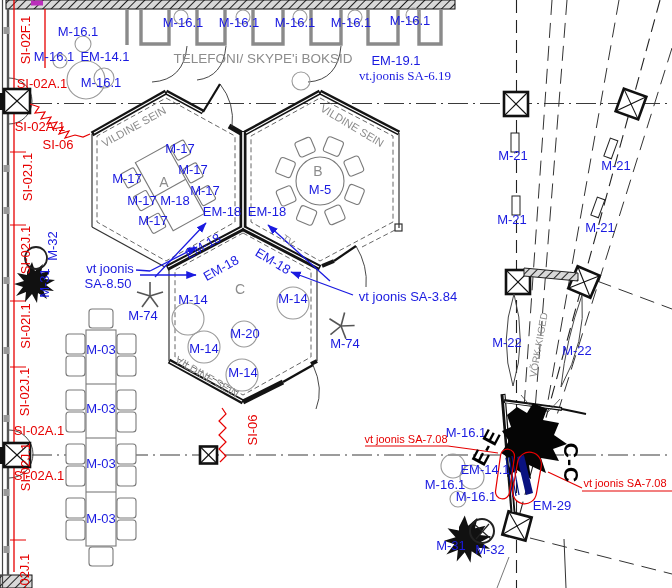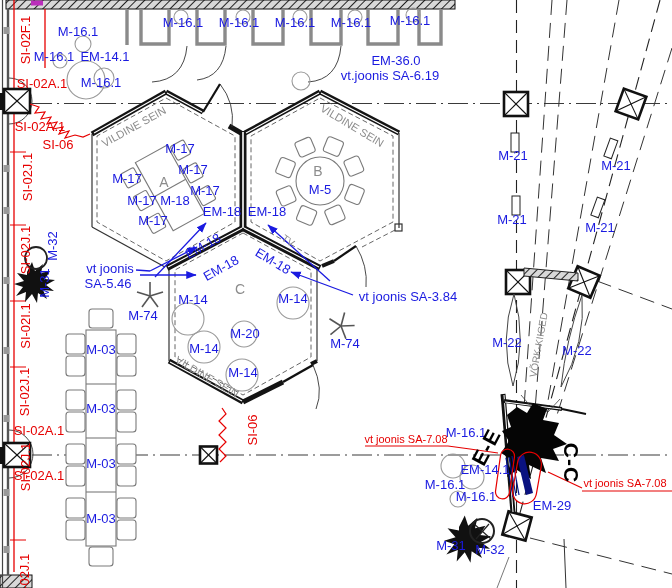--- a/index.html
+++ b/index.html
@@ -372,37 +372,37 @@
   </svg>
 <div class="lbl blue" style="left: 183px; top: 22px; transform: translate(-50%, -50%);">M-16.1</div>
     <div class="lbl blue" style="left: 239px; top: 22px; transform: translate(-50%, -50%);">M-16.1</div>
     <div class="lbl blue" style="left: 295px; top: 22px; transform: translate(-50%, -50%);">M-16.1</div>
     <div class="lbl blue" style="left: 351px; top: 22px; transform: translate(-50%, -50%);">M-16.1</div>
     <div class="lbl blue" style="left: 410px; top: 20px; transform: translate(-50%, -50%);">M-16.1</div>
     <div class="lbl blue" style="left: 78px; top: 31px; transform: translate(-50%, -50%);">M-16.1</div>
     <div class="lbl blue" style="left: 54px; top: 56px; transform: translate(-50%, -50%);">M-16.1</div>
     <div class="lbl blue" style="left: 105px; top: 56px; transform: translate(-50%, -50%);">EM-14.1</div>
     <div class="lbl blue" style="left: 101px; top: 82px; transform: translate(-50%, -50%);">M-16.1</div>
-    <div class="lbl blue" style="left: 396px; top: 60px; transform: translate(-50%, -50%);">EM-36.0</div>
-    <div class="lbl blue" style="left: 390px; top: 75px; transform: translate(-50%, -50%);">vt.joonis SA-6.19</div>
+    <div class="lbl blue" style="left: 396px; top: 60px; transform: translate(-50%, -50%);">EM-19.1</div>
+    <div class="lbl blue" style="left: 405px; top: 75px; transform: translate(-50%, -50%); font-family: Liberation Serif, serif;">vt.joonis SA-6.19</div>
     <div class="lbl blue" style="left: 180px; top: 148px; transform: translate(-50%, -50%);">M-17</div>
     <div class="lbl blue" style="left: 193px; top: 169px; transform: translate(-50%, -50%);">M-17</div>
     <div class="lbl blue" style="left: 205px; top: 190px; transform: translate(-50%, -50%);">M-17</div>
     <div class="lbl blue" style="left: 127px; top: 178px; transform: translate(-50%, -50%);">M-17</div>
     <div class="lbl blue" style="left: 142px; top: 200px; transform: translate(-50%, -50%);">M-17</div>
     <div class="lbl blue" style="left: 153px; top: 220px; transform: translate(-50%, -50%);">M-17</div>
     <div class="lbl blue" style="left: 175px; top: 200px; transform: translate(-50%, -50%);">M-18</div>
     <div class="lbl blue" style="left: 320px; top: 189px; transform: translate(-50%, -50%);">M-5</div>
     <div class="lbl blue" style="left: 222px; top: 211px; transform: translate(-50%, -50%);">EM-18</div>
     <div class="lbl blue" style="left: 267px; top: 211px; transform: translate(-50%, -50%);">EM-18</div>
     <div class="lbl blue" style="left: 203px; top: 246px; transform: translate(-50%, -50%) rotate(-29deg);">EM-18</div>
     <div class="lbl blue" style="left: 221px; top: 268px; transform: translate(-50%, -50%) rotate(-29deg);">EM-18</div>
     <div class="lbl blue" style="left: 273px; top: 261px; transform: translate(-50%, -50%) rotate(31deg);">EM-18</div>
     <div class="lbl blue" style="left: 110px; top: 268px; transform: translate(-50%, -50%);">vt joonis</div>
-    <div class="lbl blue" style="left: 108px; top: 283px; transform: translate(-50%, -50%);">SA-5.46</div>
+    <div class="lbl blue" style="left: 108px; top: 283px; transform: translate(-50%, -50%);">SA-8.50</div>
     <div class="lbl blue" style="left: 408px; top: 296px; transform: translate(-50%, -50%);">vt joonis SA-3.84</div>
     <div class="lbl blue" style="left: 143px; top: 315px; transform: translate(-50%, -50%);">M-74</div>
     <div class="lbl blue" style="left: 345px; top: 343px; transform: translate(-50%, -50%);">M-74</div>
     <div class="lbl blue" style="left: 193px; top: 299px; transform: translate(-50%, -50%);">M-14</div>
     <div class="lbl blue" style="left: 204px; top: 348px; transform: translate(-50%, -50%);">M-14</div>
     <div class="lbl blue" style="left: 243px; top: 372px; transform: translate(-50%, -50%);">M-14</div>
     <div class="lbl blue" style="left: 293px; top: 298px; transform: translate(-50%, -50%);">M-14</div>
     <div class="lbl blue" style="left: 245px; top: 333px; transform: translate(-50%, -50%);">M-20</div>
     <div class="lbl blue" style="left: 101px; top: 349px; transform: translate(-50%, -50%);">M-03</div>
     <div class="lbl blue" style="left: 101px; top: 408px; transform: translate(-50%, -50%);">M-03</div>
@@ -431,20 +431,21 @@
     <div class="lbl red" style="left: 252px; top: 430px; transform: translate(-50%, -50%) rotate(-90deg);">SI-06</div>
     <div class="lbl red" style="left: 25px; top: 40px; transform: translate(-50%, -50%) rotate(-90deg);">SI-02F.1</div>
     <div class="lbl red" style="left: 27px; top: 177px; transform: translate(-50%, -50%) rotate(-90deg);">SI-02J.1</div>
     <div class="lbl red" style="left: 25px; top: 250px; transform: translate(-50%, -50%) rotate(-90deg);">SI-02J.1</div>
     <div class="lbl red" style="left: 25px; top: 326px; transform: translate(-50%, -50%) rotate(-90deg);">SI-02I.1</div>
     <div class="lbl red" style="left: 24px; top: 392px; transform: translate(-50%, -50%) rotate(-90deg);">SI-02J.1</div>
     <div class="lbl red" style="left: 25px; top: 467px; transform: translate(-50%, -50%) rotate(-90deg);">SI-02J.1</div>
     <div class="lbl red" style="left: 24px; top: 578px; transform: translate(-50%, -50%) rotate(-90deg);">SI-02J.1</div>
     <div class="lbl red" style="left: 406px; top: 439px; font-size: 11px; transform: translate(-50%, -50%);">vt joonis SA-7.08</div>
     <div class="lbl red" style="left: 625px; top: 483px; font-size: 11px; transform: translate(-50%, -50%);">vt joonis SA-7.08</div>
+    <div class="lbl gray" style="left: 263px; top: 59px; font-size: 13.5px; transform: translate(-50%, -50%);">TELEFONI/ SKYPE'i BOKSID</div>
     <div class="lbl gray" style="left: 134px; top: 127px; font-size: 11px; transform: translate(-50%, -50%) rotate(-29deg);">VILDINE SEIN</div>
     <div class="lbl gray" style="left: 352px; top: 126px; font-size: 11px; transform: translate(-50%, -50%) rotate(31deg);">VILDINE SEIN</div>
     <div class="lbl gray" style="left: 207px; top: 377px; font-size: 11px; transform: translate(-50%, -50%) rotate(30deg);">VILDINE SEIN</div>
     <div class="lbl gray" style="left: 539px; top: 345px; font-size: 10px; transform: translate(-50%, -50%) rotate(-80deg);">VÕRK-KIIGED</div>
     <div class="lbl gray" style="left: 164px; top: 182px; font-size: 14px; transform: translate(-50%, -50%);">A</div>
     <div class="lbl gray" style="left: 318px; top: 171px; font-size: 14px; transform: translate(-50%, -50%);">B</div>
     <div class="lbl gray" style="left: 240px; top: 289px; font-size: 14px; transform: translate(-50%, -50%);">C</div>
     <div class="lbl gray" style="left: 288px; top: 241px; font-size: 10px; transform: translate(-50%, -50%) rotate(35deg);">TV</div>
     <div class="lbl section" style="left: 486px; top: 447px; font-size: 21px; transform: translate(-50%, -50%) rotate(-62deg);">E-E</div>
     <div class="lbl section" style="left: 571px; top: 463px; font-size: 21px; transform: translate(-50%, -50%) rotate(90deg);">C-C</div>

